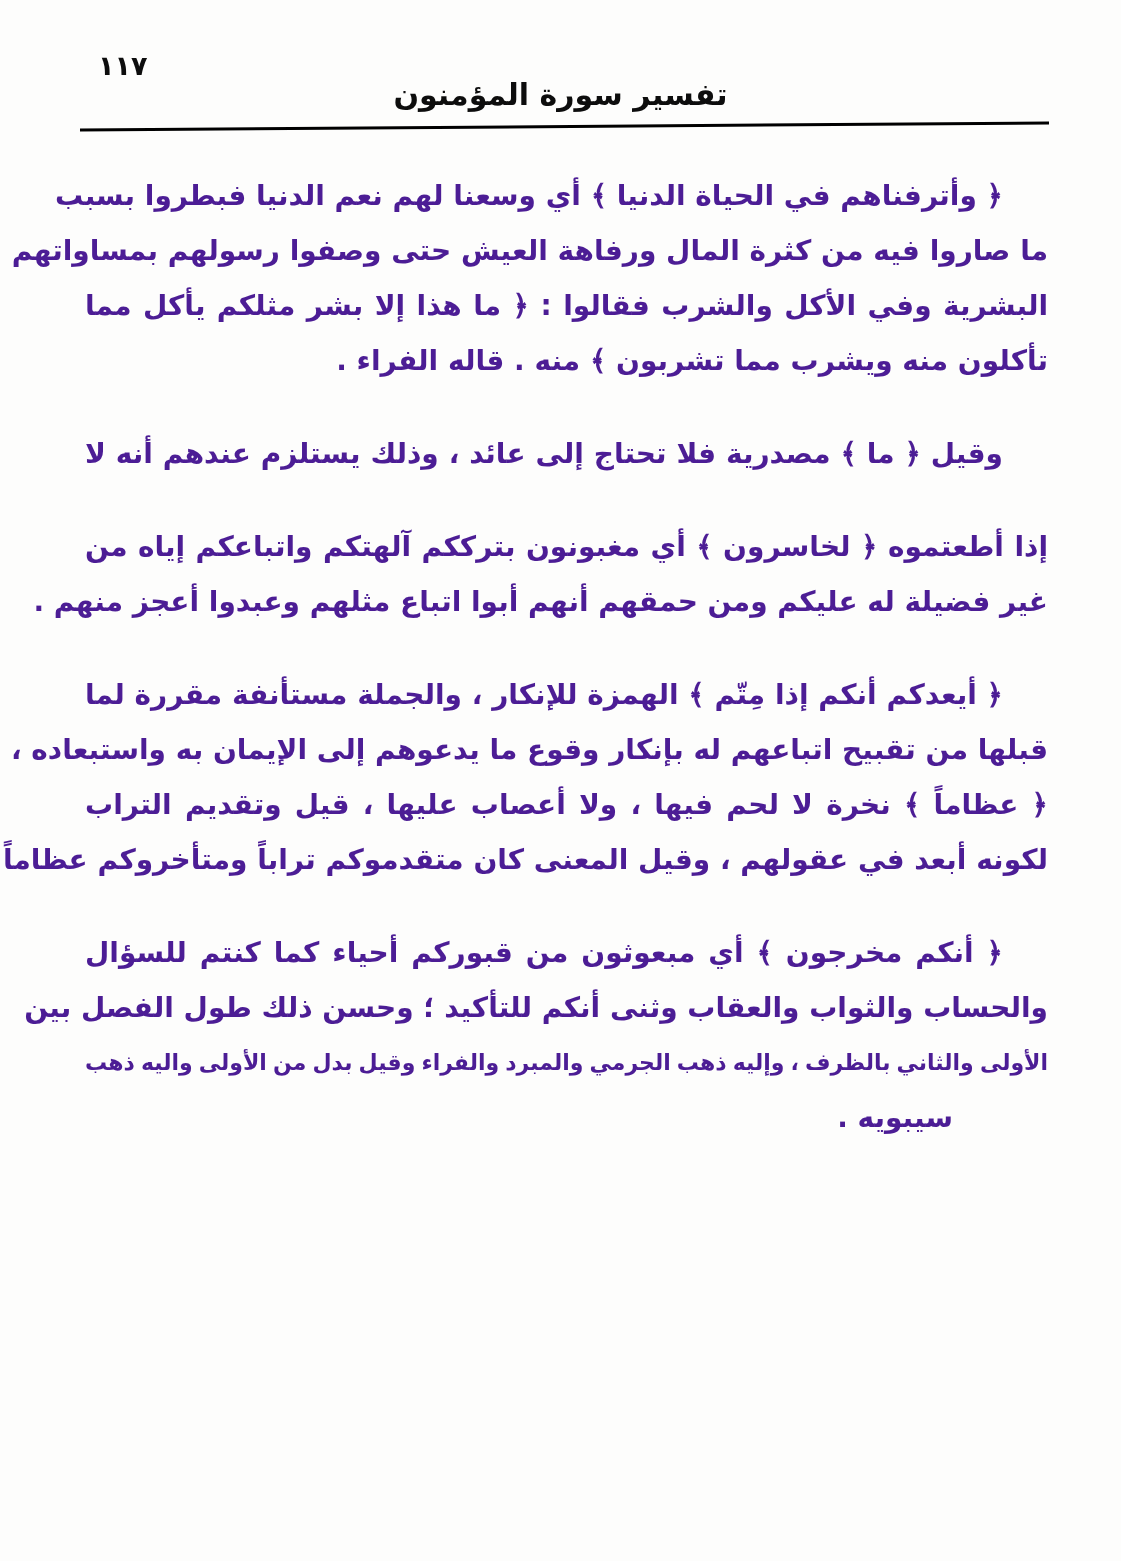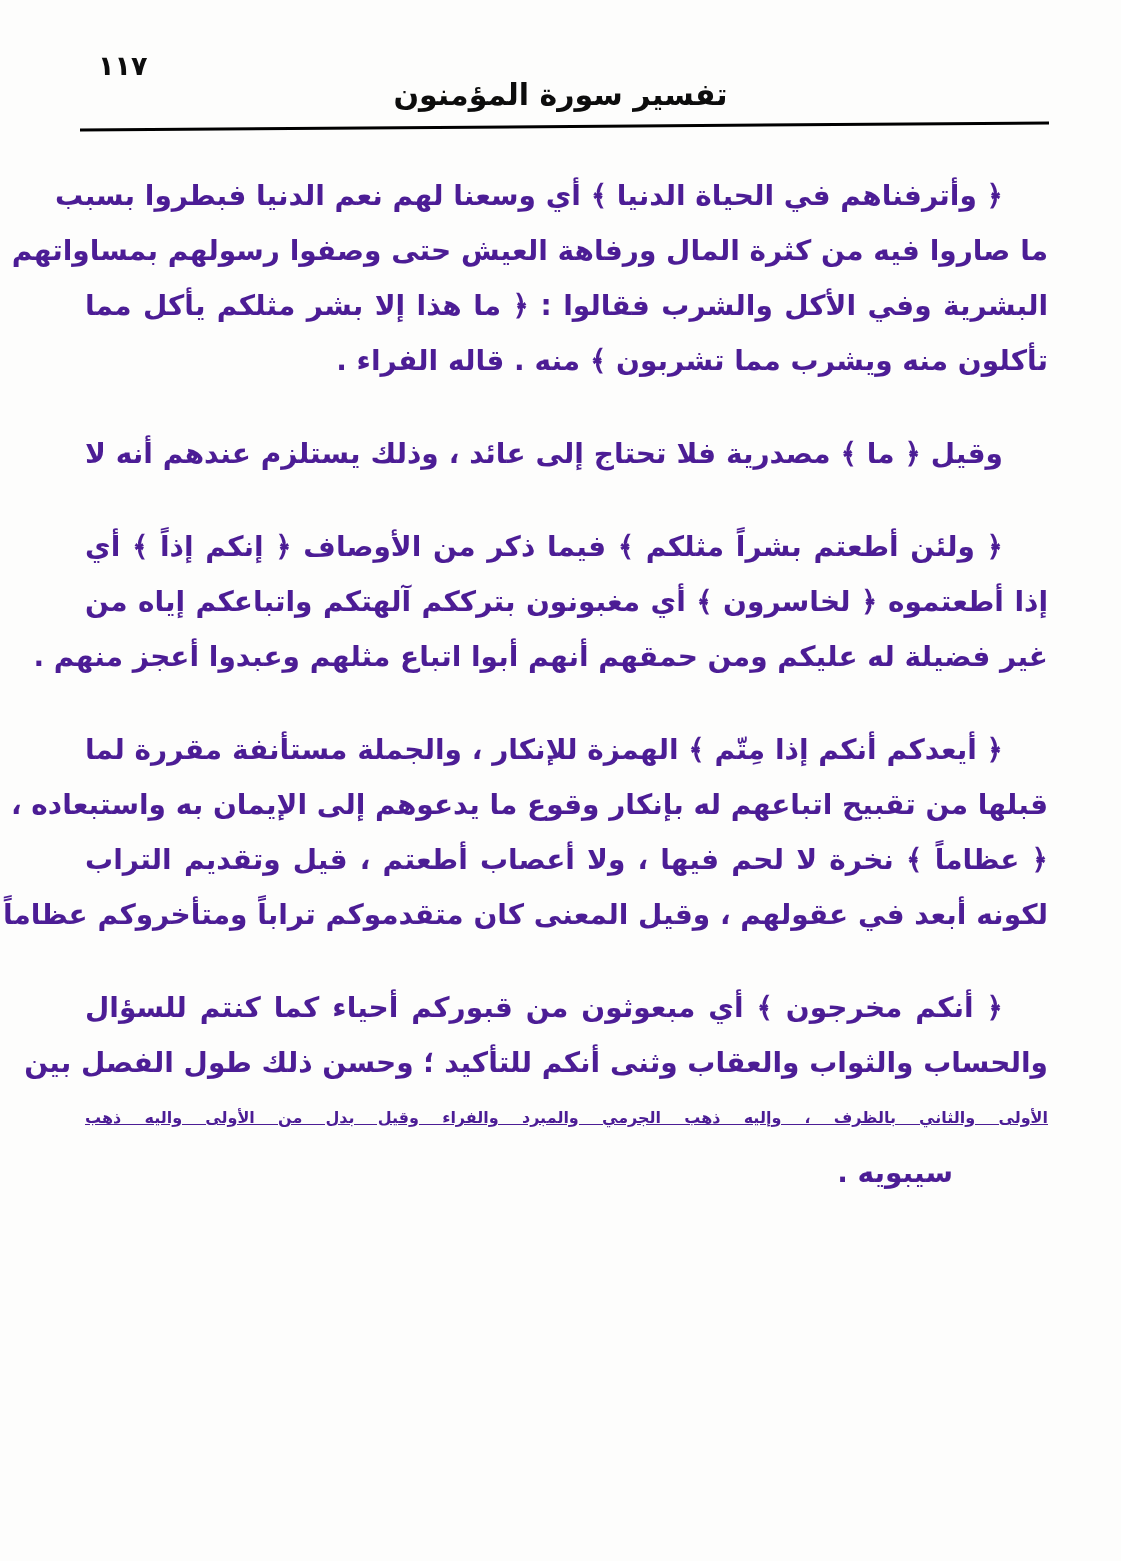--- a/index.html
+++ b/index.html
@@ -51,21 +51,21 @@
   .para { margin-bottom: 38px; }
   .line {
     line-height: 55px;
     white-space: nowrap;
     text-align: justify;
     text-align-last: justify;
   }
   .line.first { padding-right: 45px; }     
   .line.last  { text-align-last: right; }  
   .line.short-last { padding-right: 95px; }
-  .line.tight { font-size: 16px; word-spacing: -2px; text-decoration: underline; } 
+  .line.tight { font-size: 22px; word-spacing: -2px; } 
 </style>
 </head>
 <body>
 
 <div class="page">
 
   <div class="header">
     <span class="page-number">١١٧</span>
     <h1 class="header-title">تفسير سورة المؤمنون</h1>
   </div>
@@ -76,28 +76,27 @@
       <div class="para">
         <div class="line first">﴿ وأترفناهم في الحياة الدنيا ﴾ أي وسعنا لهم نعم الدنيا فبطروا بسبب</div>
         <div class="line">ما صاروا فيه من كثرة المال ورفاهة العيش حتى وصفوا رسولهم بمساواتهم في</div>
         <div class="line">البشرية وفي الأكل والشرب فقالوا : ﴿ ما هذا إلا بشر مثلكم يأكل مما</div>
         <div class="line last">تأكلون منه ويشرب مما تشربون ﴾ منه . قاله الفراء .</div>
       </div>
       <div class="para">
         <div class="line first">وقيل ﴿ ما ﴾ مصدرية فلا تحتاج إلى عائد ، وذلك يستلزم عندهم أنه لا</div>
       </div>
       <div class="para">
-        <div class="line first">﴿ ولئن أطعتم بشراً مثلكم ﴾ فيما ذكر من الأوصاف ﴿ إنكم إذاً ﴾ أي</div>
         <div class="line">إذا أطعتموه ﴿ لخاسرون ﴾ أي مغبونون بترككم آلهتكم واتباعكم إياه من</div>
         <div class="line last">غير فضيلة له عليكم ومن حمقهم أنهم أبوا اتباع مثلهم وعبدوا أعجز منهم .</div>
       </div>
       <div class="para">
         <div class="line first">﴿ أيعدكم أنكم إذا مِتّم ﴾ الهمزة للإنكار ، والجملة مستأنفة مقررة لما</div>
         <div class="line">قبلها من تقبيح اتباعهم له بإنكار وقوع ما يدعوهم إلى الإيمان به واستبعاده ،</div>
-        <div class="line">﴿ عظاماً ﴾ نخرة لا لحم فيها ، ولا أعصاب أطعتم ، قيل وتقديم التراب</div>
+        <div class="line">﴿ عظاماً ﴾ نخرة لا لحم فيها ، ولا أعصاب عليها ، قيل وتقديم التراب</div>
         <div class="line last">لكونه أبعد في عقولهم ، وقيل المعنى كان متقدموكم تراباً ومتأخروكم عظاماً .</div>
       </div>
       <div class="para">
         <div class="line first">﴿ أنكم مخرجون ﴾ أي مبعوثون من قبوركم أحياء كما كنتم للسؤال</div>
         <div class="line">والحساب والثواب والعقاب وثنى أنكم للتأكيد ؛ وحسن ذلك طول الفصل بين</div>
         <div class="line tight">الأولى والثاني بالظرف ، وإليه ذهب الجرمي والمبرد والفراء وقيل بدل من الأولى واليه ذهب</div>
         <div class="line last short-last">سيبويه .</div>
       </div>
     </main>
 

